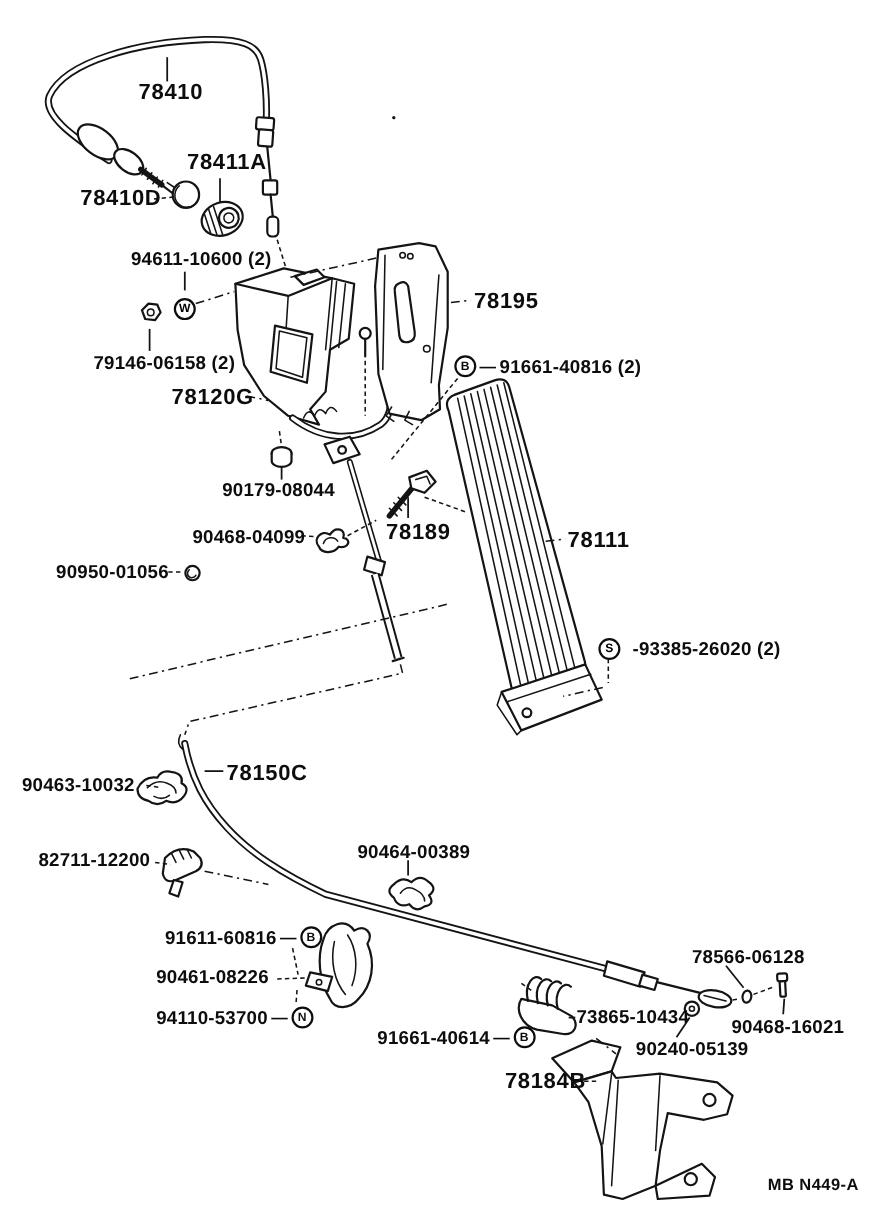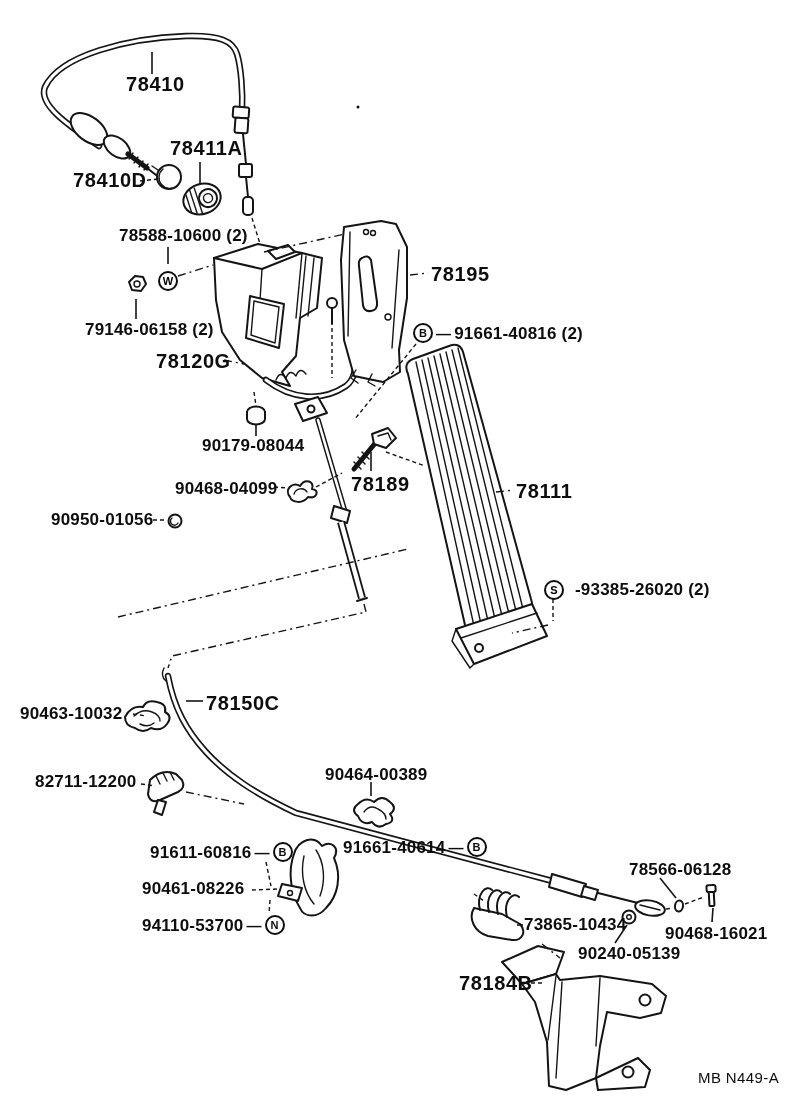--- a/index.html
+++ b/index.html
@@ -8,21 +8,21 @@
   .stage svg{position:absolute;left:0;top:0;}
   .lbl{position:absolute;white-space:nowrap;color:#0d0d0d;font-weight:700;line-height:1.0;}
   .sm{font-size:17px;letter-spacing:.2px;}
   .bg{font-size:20px;letter-spacing:.6px;}
   .row{display:flex;align-items:center;gap:3px;}
   .sym{display:inline-flex;width:16px;height:16px;border:2px solid #0d0d0d;border-radius:50%;
        align-items:center;justify-content:center;font-size:11px;font-weight:700;flex:0 0 auto;
        background:#fff;}
   .sym-abs{position:absolute;}
   .dash{font-size:15px;font-weight:700;}
-  .code{position:absolute;font-size:15px;font-weight:400;letter-spacing:.4px;color:#0d0d0d;}
+  .code{position:absolute;font-size:15px;font-weight:700;letter-spacing:.4px;color:#0d0d0d;}
   
   .ink{stroke:#141414;fill:none;stroke-width:2;stroke-linecap:round;stroke-linejoin:round;}
   .inkf{stroke:#141414;fill:#ffffff;stroke-width:2;stroke-linecap:round;stroke-linejoin:round;}
   .thin{stroke-width:1.4;}
   .tube{stroke:#141414;fill:none;stroke-width:6.5;stroke-linecap:round;}
   .tubein{stroke:#ffffff;fill:none;stroke-width:3.2;stroke-linecap:round;}
   .tube2{stroke:#141414;fill:none;stroke-width:8;stroke-linecap:butt;}
   .tubein2{stroke:#ffffff;fill:none;stroke-width:4.4;stroke-linecap:butt;}
   .lead{stroke:#141414;fill:none;stroke-width:1.6;}
   .dsh{stroke:#141414;fill:none;stroke-width:1.4;stroke-dasharray:4 3;}
@@ -265,21 +265,21 @@
     <line class="lead" x1="627" y1="925" x2="615" y2="943"></line>
     <line class="lead" x1="517" y1="925" x2="523" y2="925"></line>
     <line class="ddt" x1="542" y1="944" x2="560" y2="958"></line>
     <line class="dsh" x1="524" y1="983" x2="542" y2="983"></line>
   </g>
 </svg>
 
   <div class="lbl bg" style="left:126px;top:74px">78410</div>
   <div class="lbl bg" style="left:170px;top:138px">78411A</div>
   <div class="lbl bg" style="left:73px;top:170px">78410D</div>
-  <div class="lbl sm" style="left:119px;top:227px">78588-10600 (2)</div>
+  <div class="lbl sm" style="left:119px;top:227px">94611-10600 (2)</div>
   <div class="lbl bg" style="left:431px;top:264px">78195</div>
 
   <div class="lbl sm row" style="left:413px;top:323px">
     <span class="sym">B</span>
     <span class="dash">—</span>
     <span>91661-40816 (2)</span>
   </div>
 
   <div class="lbl sm" style="left:85px;top:321px">79146-06158 (2)</div>
   <span class="sym sym-abs" style="left:158px;top:271px">W</span>
@@ -306,21 +306,21 @@
   </div>
 
   <div class="lbl sm" style="left:142px;top:880px">90461-08226</div>
 
   <div class="lbl sm row" style="left:142px;top:915px">
     <span>94110-53700</span>
     <span class="dash">—</span>
     <span class="sym">N</span>
   </div>
 
-  <div class="lbl sm row" style="left:343px;top:837px">
+  <div class="lbl sm row" style="left:343px;top:933px">
     <span>91661-40614</span>
     <span class="dash">—</span>
     <span class="sym">B</span>
   </div>
 
   <div class="lbl sm" style="left:629px;top:861px">78566-06128</div>
   <div class="lbl sm" style="left:524px;top:916px">73865-10434</div>
   <div class="lbl sm" style="left:665px;top:925px">90468-16021</div>
   <div class="lbl sm" style="left:578px;top:945px">90240-05139</div>
   <div class="lbl bg" style="left:459px;top:973px">78184B</div>

